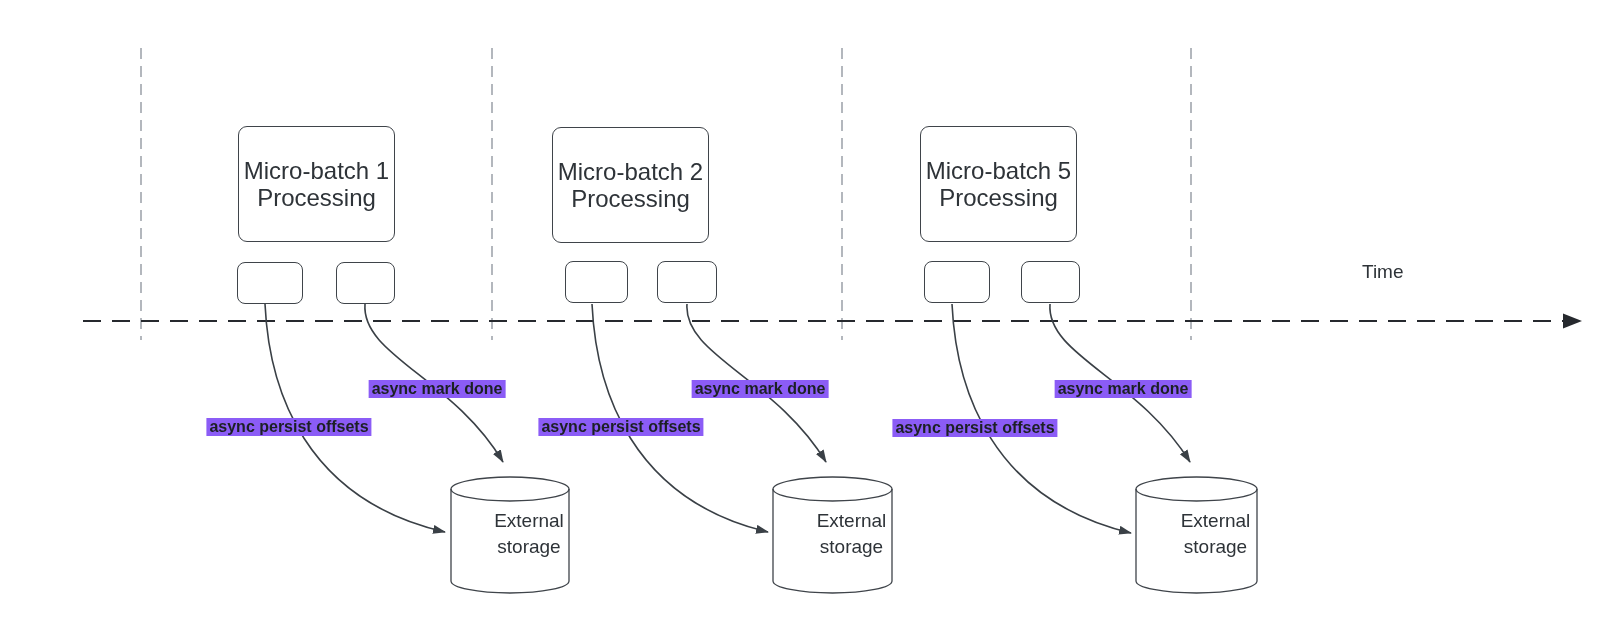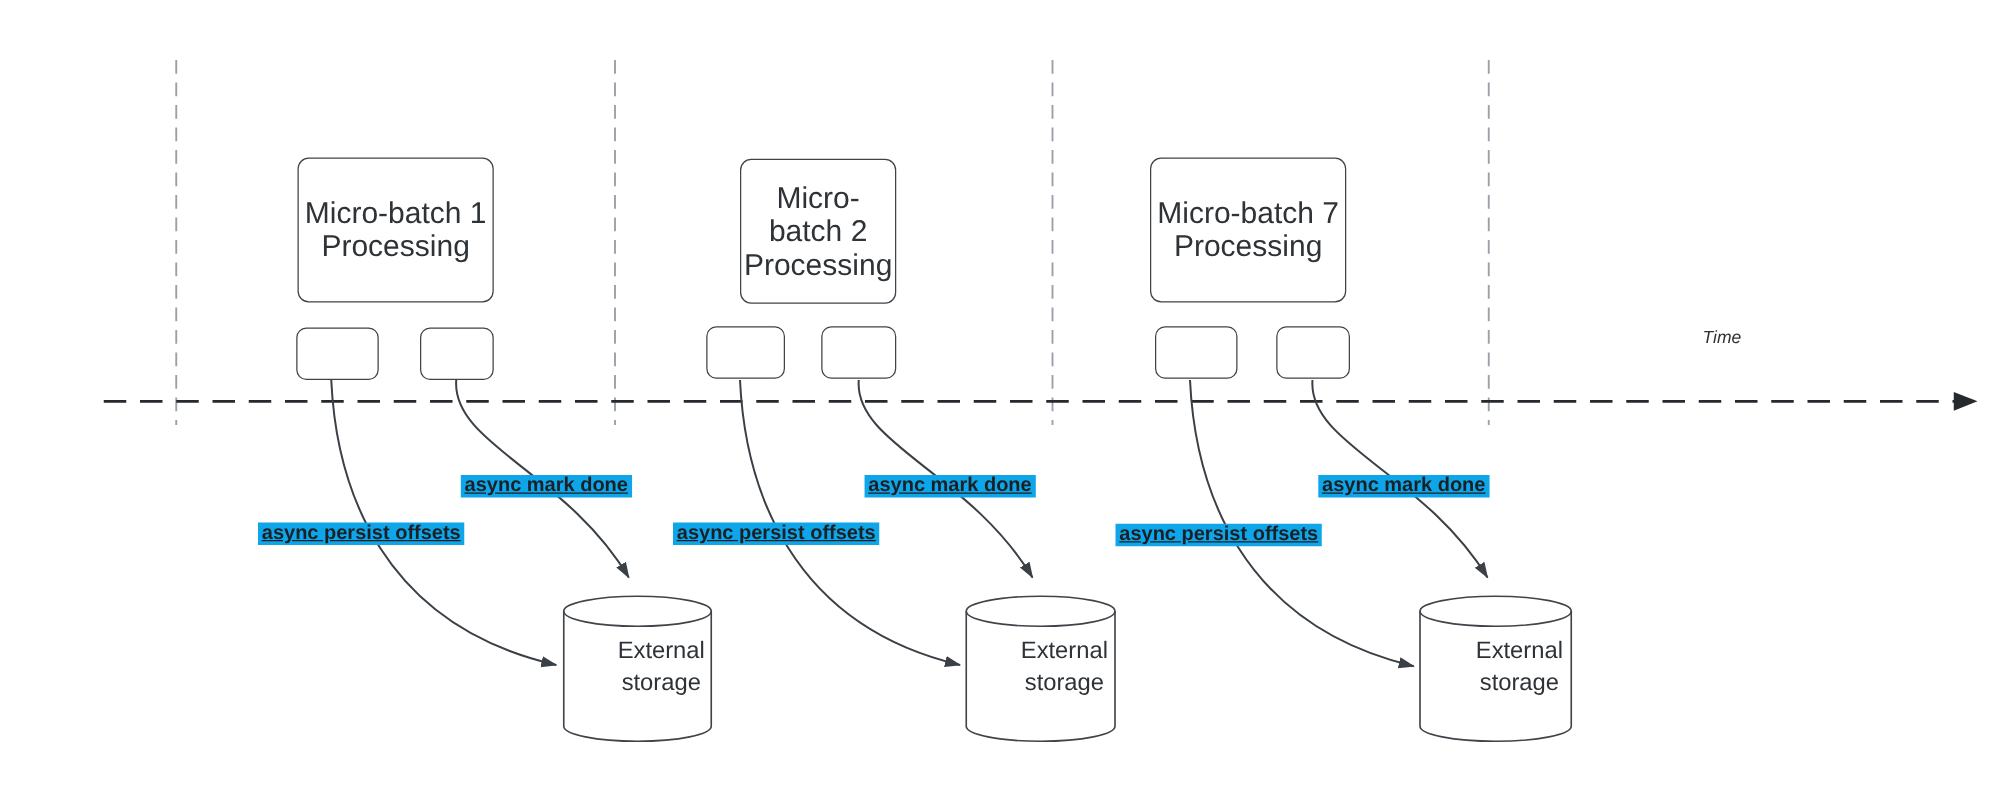--- a/index.html
+++ b/index.html
@@ -16,25 +16,25 @@
   .timeline{stroke:var(--timeline-stroke);stroke-width:2.2;stroke-dasharray:18 11;fill:none;}
   .timeline-head{fill:var(--timeline-stroke);stroke:none;}
   .edge{stroke:var(--edge-stroke);stroke-width:1.6;fill:none;}
   .arrowhead{fill:var(--edge-stroke);stroke:none;}
   .cyl{fill:#ffffff;stroke:var(--shape-stroke);stroke-width:1.3;}
   .cyl-arc{fill:none;stroke:var(--shape-stroke);stroke-width:1.3;}
   .node{position:absolute;background:#fff;border:1px solid var(--shape-stroke);border-radius:9px;
         display:flex;align-items:center;justify-content:center;text-align:center;
         font-size:24px;line-height:27px;color:var(--shape-text);}
   .mini{position:absolute;background:#fff;border:1px solid var(--shape-stroke);border-radius:8px;}
-  .edge-label{position:absolute;transform:translate(-50%,-50%);background:#0ea5e9;
+  .edge-label{position:absolute;transform:translate(-50%,-50%);background:#8b5cf6;
         font-weight:bold;font-size:16px;color:var(--edge-label-text);
-        white-space:nowrap;padding:0 3px;text-decoration:underline;}
+        white-space:nowrap;padding:0 3px;}
   .store-label{position:absolute;text-align:center;font-size:19px;line-height:26px;color:var(--shape-text);margin-left:19px;}
-  .time-label{position:absolute;font-size:14px;color:var(--shape-text);font-style:italic;}
+  .time-label{position:absolute;font-size:19px;color:var(--shape-text);}
 </style>
 </head>
 <body>
 
 <div class="canvas">
 
   <svg width="1600" height="642" viewBox="0 0 1600 642">
     <defs>
       <marker id="arrow" markerUnits="userSpaceOnUse" markerWidth="15" markerHeight="11" refX="12" refY="4.5" orient="auto">
         <path d="M0,0 L13,4.5 L0,9 Z" class="arrowhead"></path>
@@ -80,38 +80,38 @@
   </div>
   <div class="mini" style="left:237px;top:262px;width:66px;height:42px"></div>
   <div class="mini" style="left:336px;top:262px;width:59px;height:42px"></div>
   <div class="edge-label" style="left:289px;top:427px">async persist offsets</div>
   <div class="edge-label" style="left:437px;top:389px">async mark done</div>
   <div class="store-label" style="left:451px;top:508px;width:118px">
     <div>External</div>
     <div>storage</div>
   </div>
 
-  <div class="node" style="left:592px;top:127px;width:125px;height:116px">
+  <div class="node" style="left:552px;top:127px;width:157px;height:116px">
     <div>
       <div>Micro-batch 2</div>
       <div>Processing</div>
     </div>
   </div>
   <div class="mini" style="left:565px;top:261px;width:63px;height:42px"></div>
   <div class="mini" style="left:657px;top:261px;width:60px;height:42px"></div>
   <div class="edge-label" style="left:621px;top:427px">async persist offsets</div>
   <div class="edge-label" style="left:760px;top:389px">async mark done</div>
   <div class="store-label" style="left:773px;top:508px;width:119px">
     <div>External</div>
     <div>storage</div>
   </div>
 
   <div class="node" style="left:920px;top:126px;width:157px;height:116px">
     <div>
-      <div>Micro-batch 7</div>
+      <div>Micro-batch 5</div>
       <div>Processing</div>
     </div>
   </div>
   <div class="mini" style="left:924px;top:261px;width:66px;height:42px"></div>
   <div class="mini" style="left:1021px;top:261px;width:59px;height:42px"></div>
   <div class="edge-label" style="left:975px;top:428px">async persist offsets</div>
   <div class="edge-label" style="left:1123px;top:389px">async mark done</div>
   <div class="store-label" style="left:1136px;top:508px;width:121px">
     <div>External</div>
     <div>storage</div>

